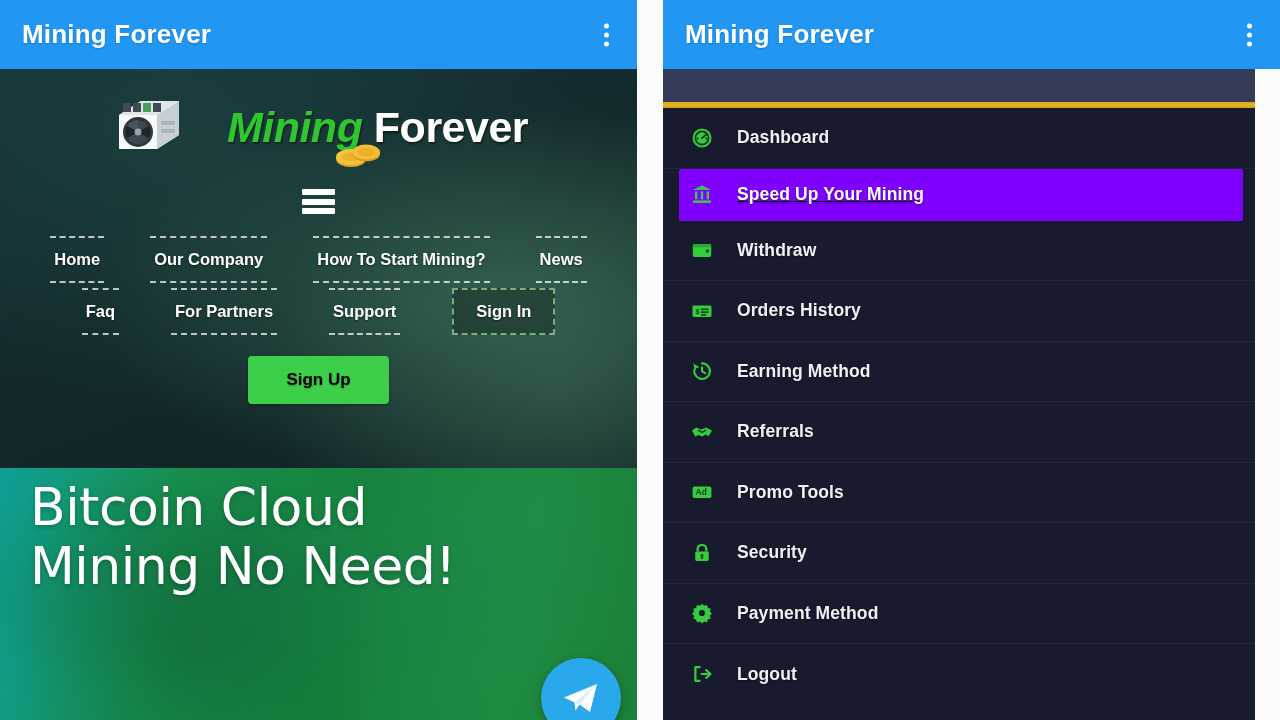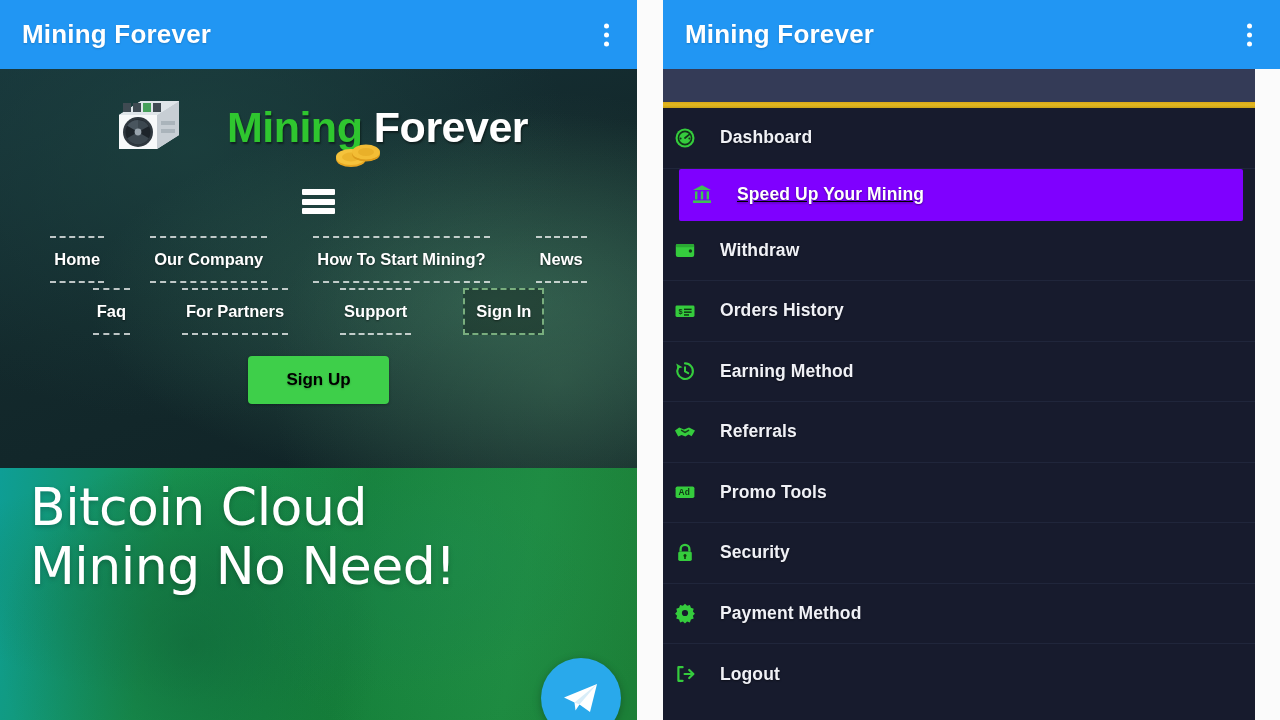--- a/index.html
+++ b/index.html
@@ -100,20 +100,21 @@
   .logo-text {
     position: relative;
     font-size: 43px;
     font-weight: bold;
     line-height: 1;
     letter-spacing: -0.5px;
     white-space: nowrap;
   }
   .logo-mining {
     color: #2fc62f;
+    font-style: italic;
     text-shadow: 1px 2px 2px rgba(0,0,0,0.45);
     margin-left: 32px;
   }
   .logo-forever {
     color: #ffffff;
     text-shadow: 1px 2px 2px rgba(0,0,0,0.45);
   }
   .coins-icon {
     position: absolute;
     left: 138px;
@@ -163,21 +164,21 @@
     white-space: nowrap;
     text-align: center;
     border-top: 2px dashed rgba(255,255,255,0.72);
     border-bottom: 2px dashed rgba(255,255,255,0.72);
     text-shadow: 0 1px 2px rgba(0,0,0,0.5);
     cursor: pointer;
   }
   .nav-item.boxed {
     border: 2px dashed rgba(150,210,150,0.75);
     background: rgba(0,0,0,0.26);
-    padding: 12px 11px;
+    padding: 12px 22px;
   }
 
   .signup-wrap {
     position: relative;
     z-index: 2;
     display: flex;
     justify-content: center;
     margin-top: 21px;
   }
   .signup-btn {
@@ -262,21 +263,21 @@
     background: linear-gradient(180deg, #d9a91b 0%, #e3b81f 50%, #caa117 100%);
   }
   .drawer-list {
     background: #171b2d;
   }
   .menu-item {
     position: relative;
     display: flex;
     align-items: center;
     height: 60.5px;
-    padding: 0 0 0 9px;
+    padding: 0 0 0 26px;
     box-sizing: border-box;
     cursor: pointer;
     border-bottom: 1px solid #20263b;
   }
   .menu-item:last-child { border-bottom: none; }
   .menu-item.active {
     background: #7f00ff;
     border-bottom-color: #7f00ff;
     margin: 0 12px 0 16px;
     border-radius: 2px;

